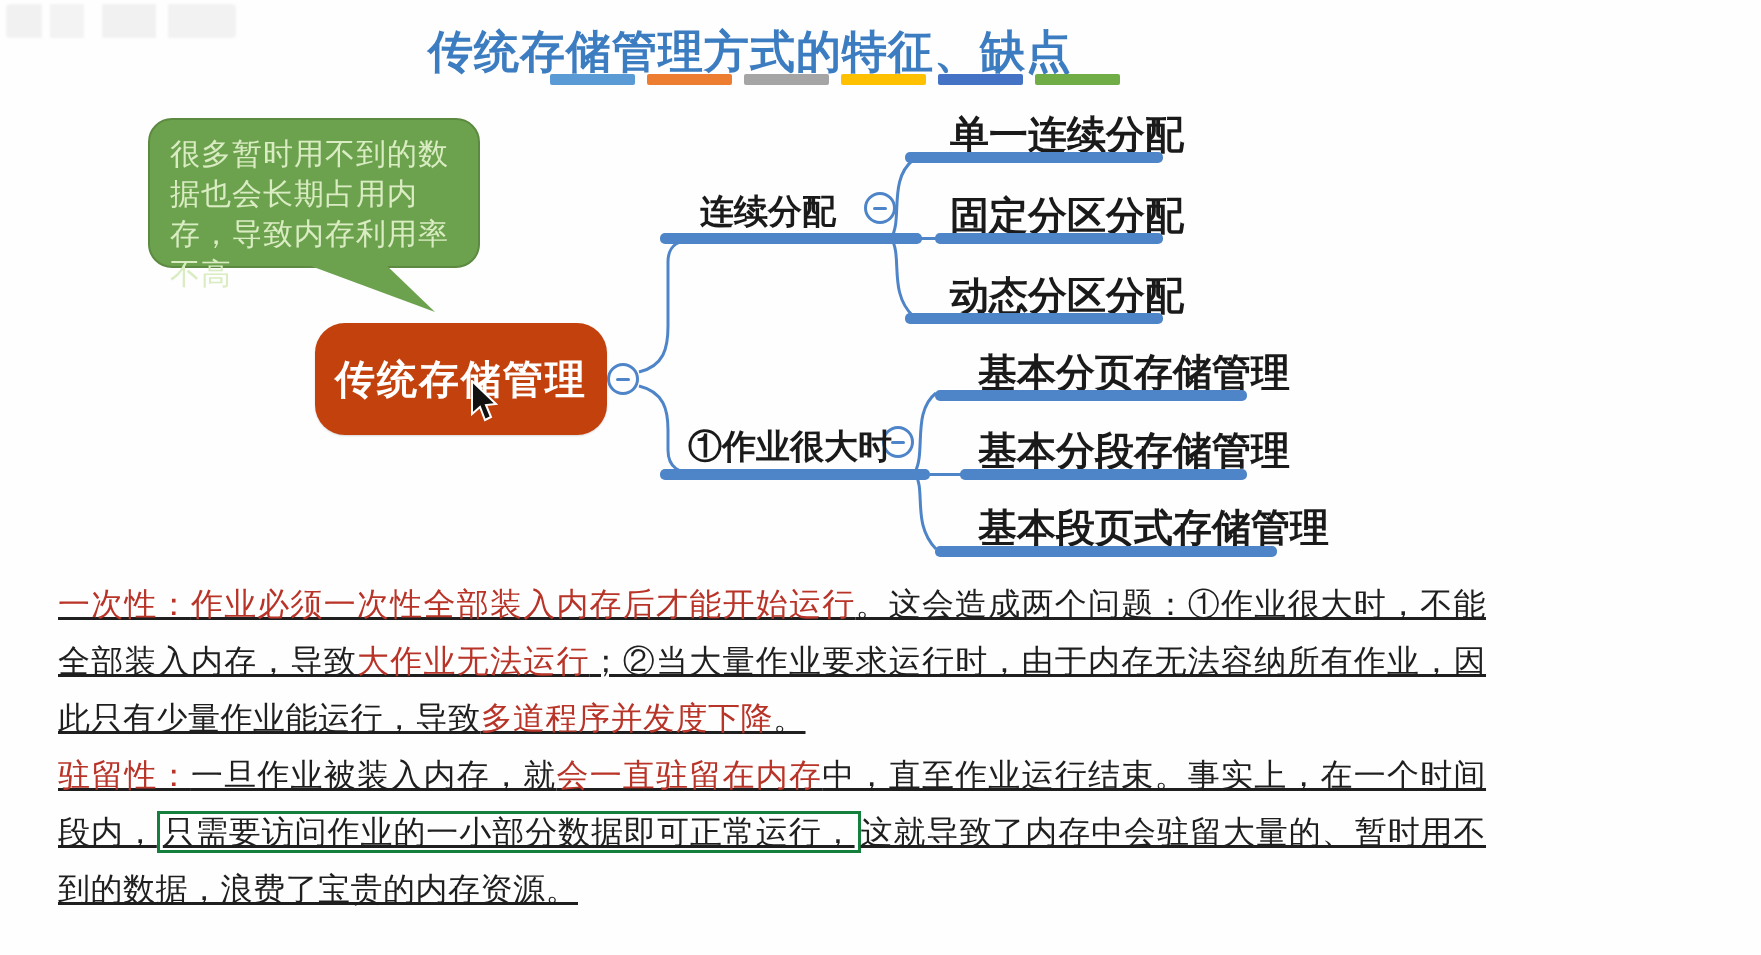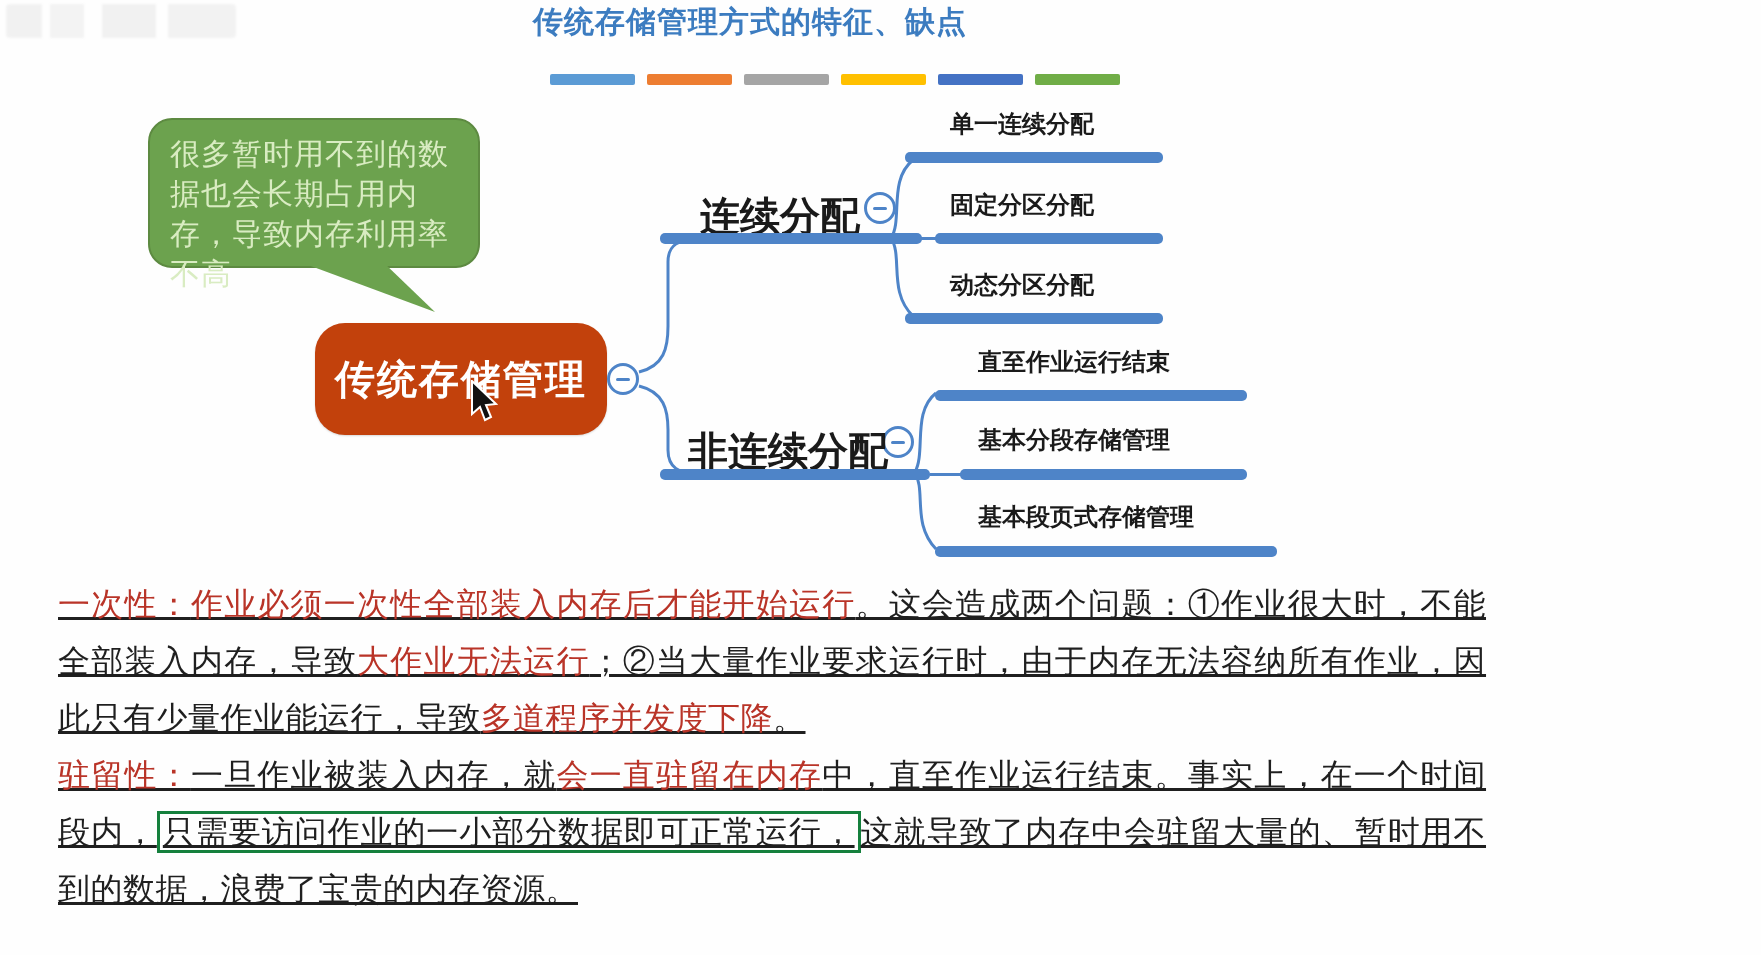--- a/index.html
+++ b/index.html
@@ -7,38 +7,38 @@
          font-family:"Liberation Sans",sans-serif;}
 
   
   .watermark{position:absolute;left:6px;top:4px;width:230px;height:34px;opacity:.45;
     background:
       linear-gradient(90deg,#e3e3e3 0 36px,transparent 36px 44px,#e6e6e6 44px 78px,transparent 78px 96px,
                       #e2e2e2 96px 150px,transparent 150px 162px,#e5e5e5 162px 230px);
     border-radius:4px;filter:blur(1px);}
 
   
-  .title{position:absolute;left:400px;top:2px;width:700px;text-align:center;
-         font-size:30px;font-weight:bold;color:#3c7cc0;letter-spacing:1px;}
+  .title{position:absolute;left:400px;top:22px;width:700px;text-align:center;
+         font-size:45px;font-weight:bold;color:#3c7cc0;letter-spacing:1px;}
   .dashes{position:absolute;left:550px;top:74px;display:flex;gap:12px;}
   .dash{width:85px;height:11px;border-radius:2px;}
 
   
   .bubble{position:absolute;left:148px;top:118px;width:332px;height:150px;
           background:#6ca24e;border:2px solid #5d8a41;border-radius:24px;box-sizing:border-box;
           color:#d9ecc2;font-size:30px;line-height:40px;padding:14px 20px;letter-spacing:1px;}
   .bubble-tail{position:absolute;left:295px;top:262px;width:146px;height:52px;}
 
   
   .rootnode{position:absolute;left:315px;top:323px;width:292px;height:112px;border-radius:30px;
             background:#c2410c;color:#ffffff;font-size:40px;font-weight:bold;
             display:flex;align-items:center;justify-content:center;letter-spacing:2px;
             box-shadow:0 1px 2px rgba(0,0,0,.15);}
-  .branch-label{position:absolute;font-weight:bold;color:#1a1a1a;font-size:40px;white-space:nowrap;}
-  .child-label{position:absolute;font-weight:bold;color:#1a1a1a;font-size:24px;white-space:nowrap;}
+  .branch-label{position:absolute;font-weight:bold;color:#1a1a1a;font-size:34px;white-space:nowrap;}
+  .child-label{position:absolute;font-weight:bold;color:#1a1a1a;font-size:39px;white-space:nowrap;}
   .bar{position:absolute;height:11px;border-radius:5px;background:#4e84c8;}
   .collapse{position:absolute;width:32px;height:32px;border-radius:50%;background:#ffffff;
             border:3px solid #4e84c8;box-sizing:border-box;display:flex;align-items:center;justify-content:center;}
   .collapse .minus{width:14px;height:3px;background:#4e84c8;border-radius:2px;}
   svg.links{position:absolute;left:0;top:0;}
 
   
   .cursor{position:absolute;left:470px;top:380px;}
 
   
@@ -106,24 +106,24 @@
 
   <div class="child-label" style="left:950px;top:108px;">单一连续分配</div>
   <div class="bar" style="left:905px;top:152px;width:258px;"></div>
 
   <div class="child-label" style="left:950px;top:189px;">固定分区分配</div>
   <div class="bar" style="left:935px;top:233px;width:228px;"></div>
 
   <div class="child-label" style="left:950px;top:269px;">动态分区分配</div>
   <div class="bar" style="left:905px;top:313px;width:258px;"></div>
 
-  <div class="branch-label" style="left:688px;top:424px;">非连续分配</div>
+  <div class="branch-label" style="left:688px;top:424px;">①作业很大时</div>
   <div class="bar" style="left:660px;top:469px;width:270px;"></div>
 
-  <div class="child-label" style="left:978px;top:346px;">直至作业运行结束</div>
+  <div class="child-label" style="left:978px;top:346px;">基本分页存储管理</div>
   <div class="bar" style="left:935px;top:390px;width:312px;"></div>
 
   <div class="child-label" style="left:978px;top:424px;">基本分段存储管理</div>
   <div class="bar" style="left:960px;top:469px;width:287px;"></div>
 
   <div class="child-label" style="left:978px;top:501px;">基本段页式存储管理</div>
   <div class="bar" style="left:935px;top:546px;width:342px;"></div>
 
   <svg class="cursor" width="30" height="44">
     <polygon points="2,1 2,34 10,27 15,40 21,37 16,25 26,24" fill="#111111" stroke="#ffffff" stroke-width="2"></polygon>

